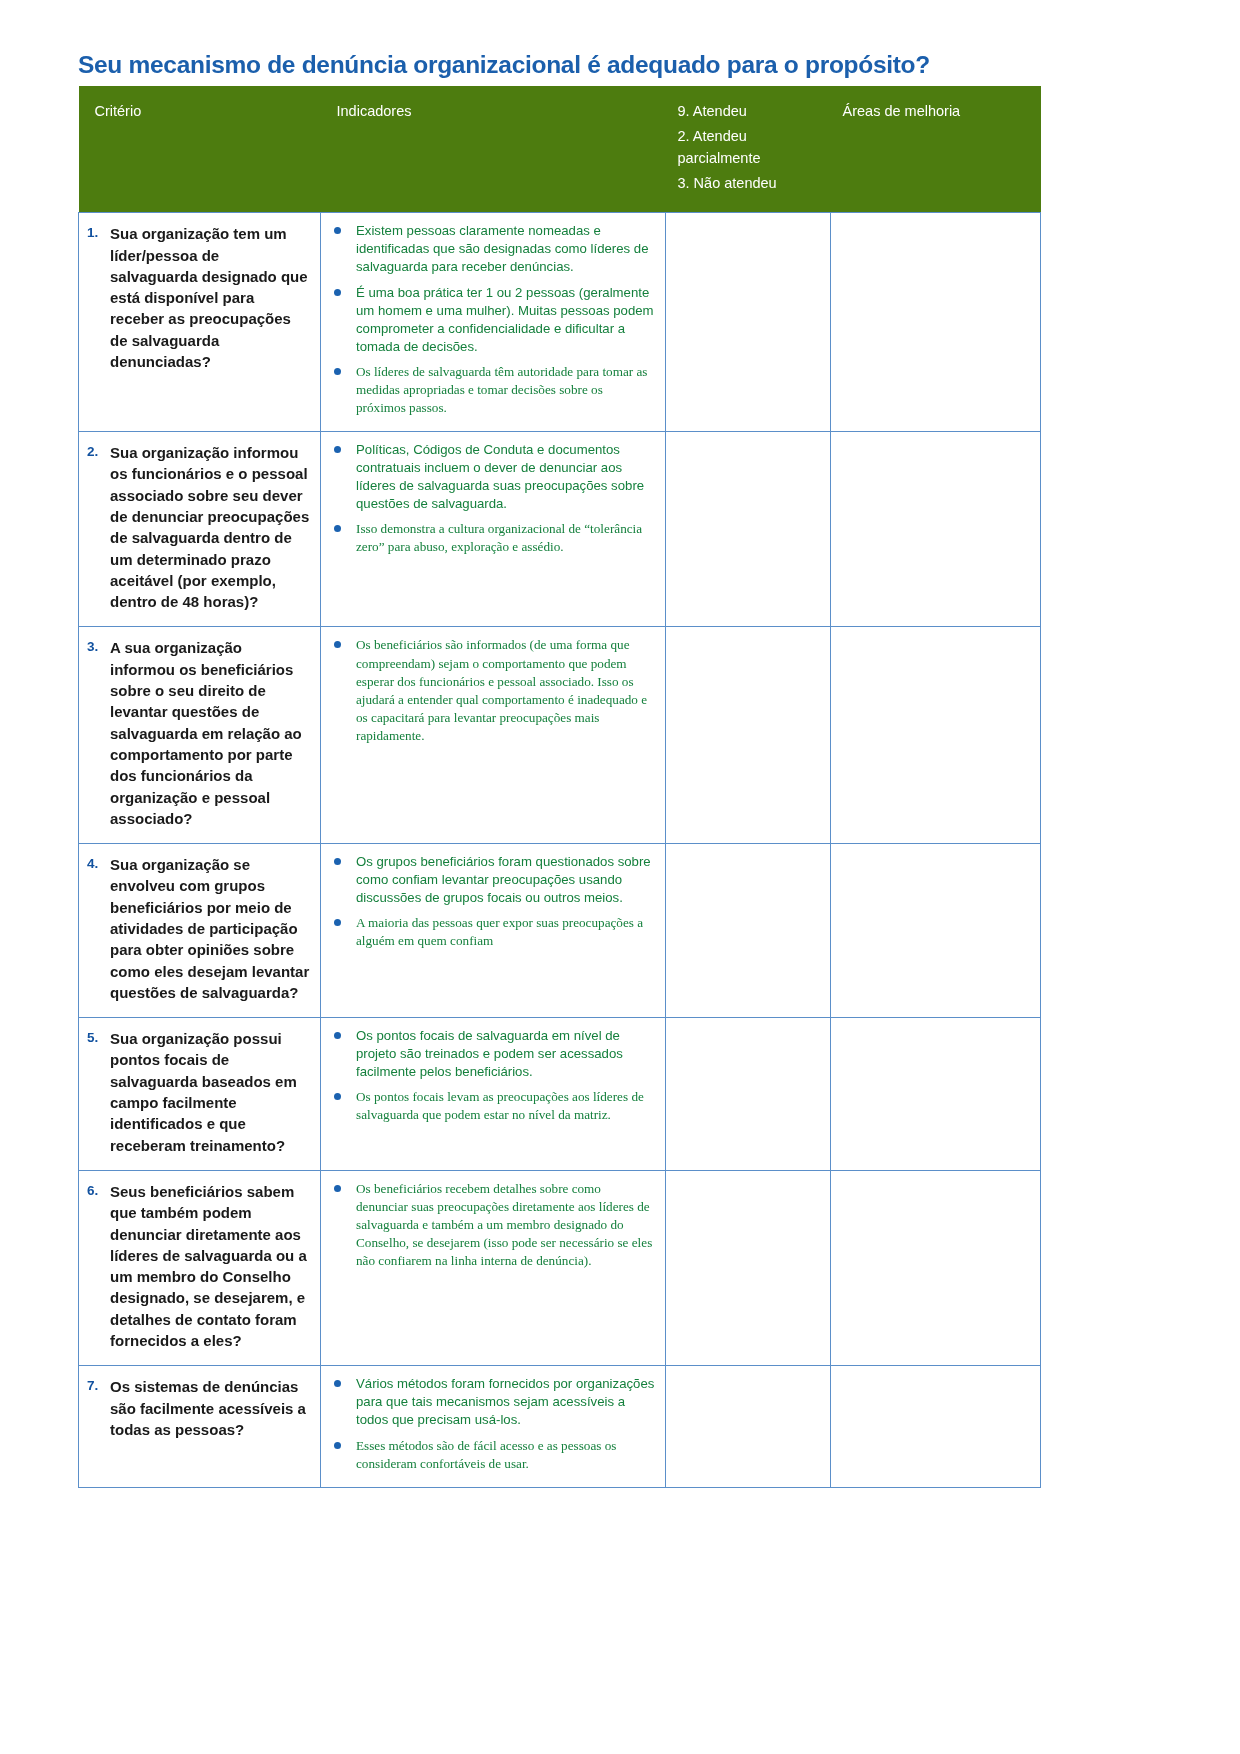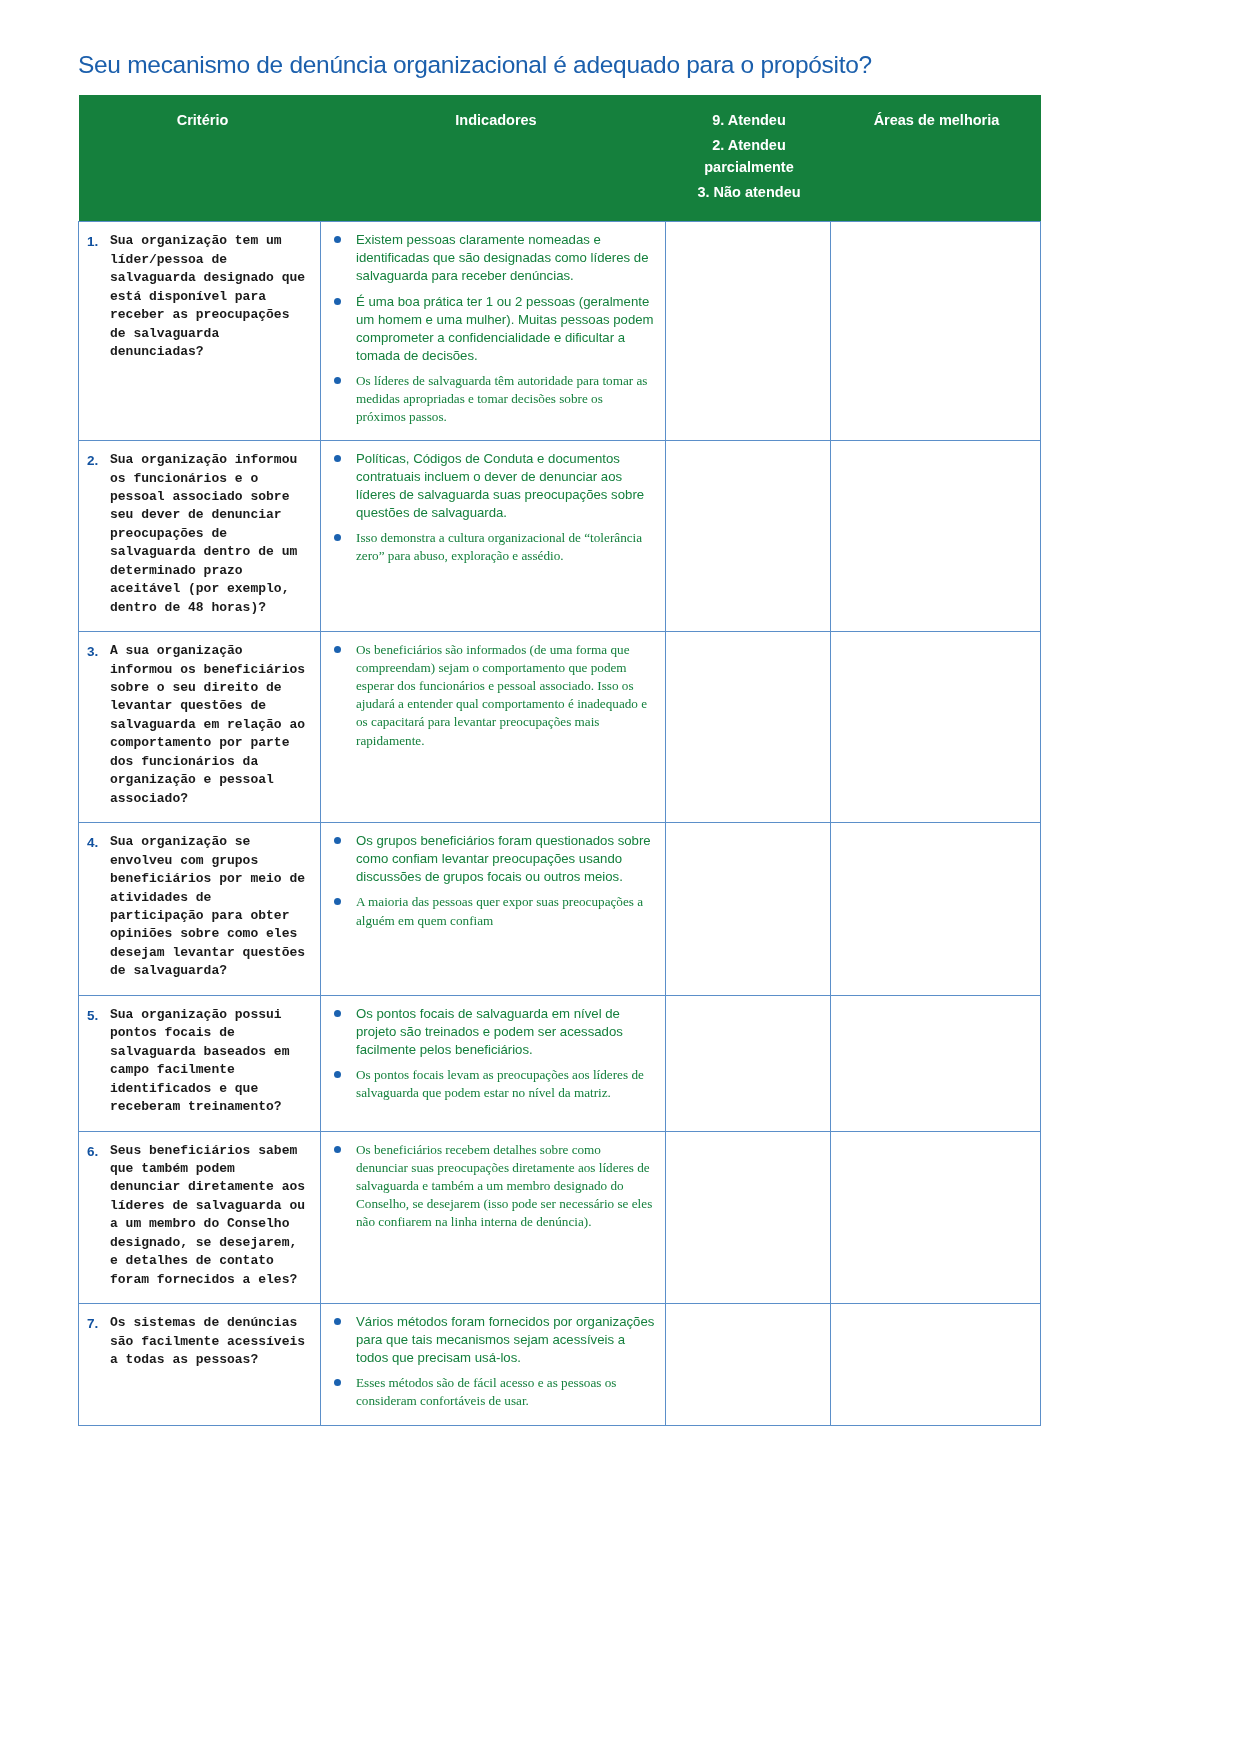--- a/index.html
+++ b/index.html
@@ -15,43 +15,43 @@
     color: #231f20;
   }
   .page {
     position: relative;
     width: 1240px;
     height: 1754px;
     padding: 40px 72px 0 78px;
   }
   .doc-title {
     font-size: 24.5px;
-    font-weight: normal;
+    font-weight: bold;
     color: #1b5fac;
     letter-spacing: -0.3px;
-    margin: 10px 0 16px 0;
+    margin: 10px 0 7px 0;
     line-height: 1.2;
   }
   table.assessment {
     width: 962px;
     border-collapse: collapse;
     table-layout: fixed;
   }
   table.assessment col.c-crit { width: 242px; }
   table.assessment col.c-ind  { width: 345px; }
   table.assessment col.c-rate { width: 165px; }
   table.assessment col.c-area { width: 210px; }
 
   thead th {
-    background: #15803d;
+    background: #4d7c0f;
     color: #ffffff;
-    text-align: center;
+    text-align: left;
     vertical-align: top;
     font-size: 14.5px;
-    font-weight: bold;
+    font-weight: normal;
     padding: 14px 10px 18px 16px;
     border: none;
     line-height: 1.55;
   }
   thead th.th-rate { padding-left: 12px; }
   thead th.th-area { padding-left: 12px; }
   .rate-line { display: block; }
   .rate-line + .rate-line { margin-top: 2px; }
 
   tbody td {
@@ -78,24 +78,23 @@
   .crit-num {
     color: #11519f;
     font-weight: bold;
     font-size: 13.5px;
     line-height: 1.42;
     flex: 0 0 auto;
     min-width: 15px;
   }
   .crit-text {
     font-weight: bold;
-    font-size: 13px;
+    font-size: 15px;
     line-height: 1.42;
     color: #1a1a1a;
-    font-family: Liberation Mono, monospace;
   }
 
   ul.ind-list {
     list-style: none;
     margin: 0;
     padding: 0;
   }
   ul.ind-list li {
     position: relative;
     padding-left: 25px;

